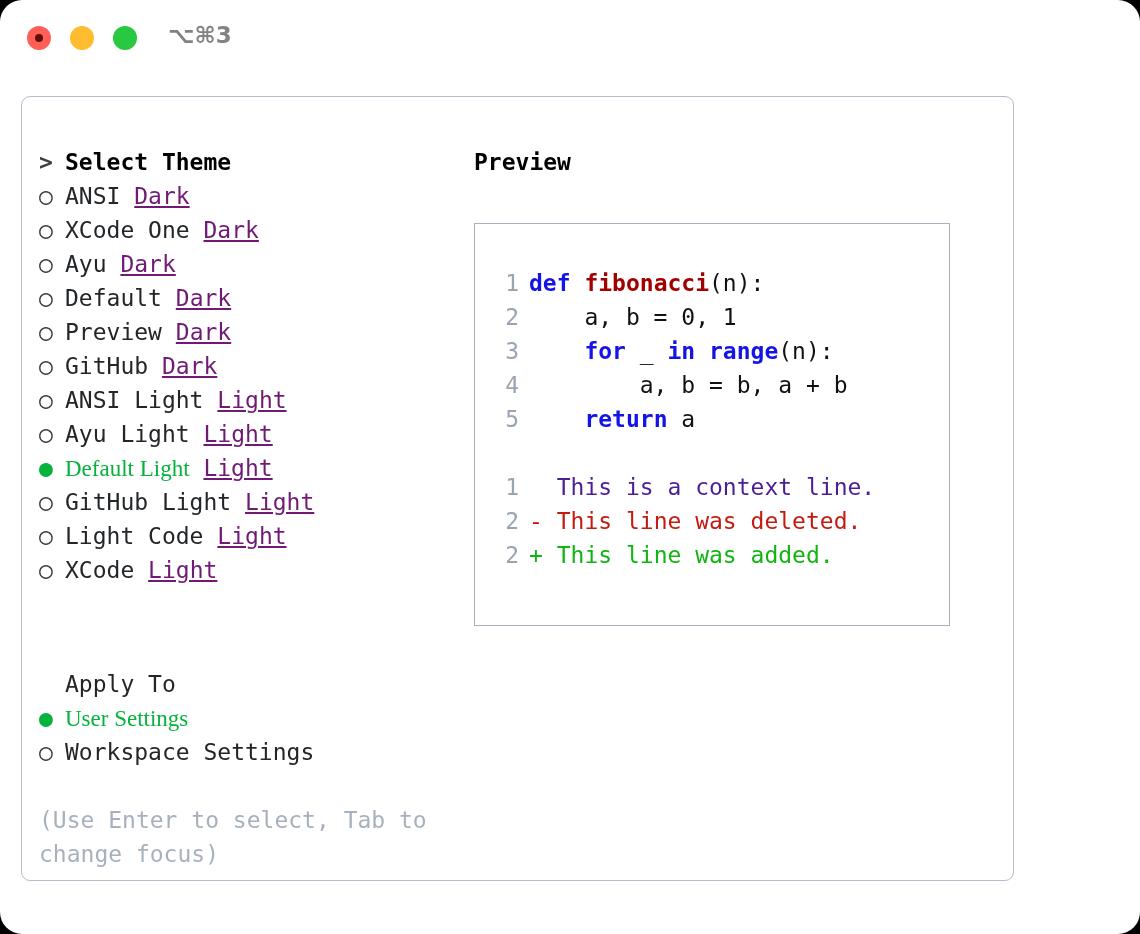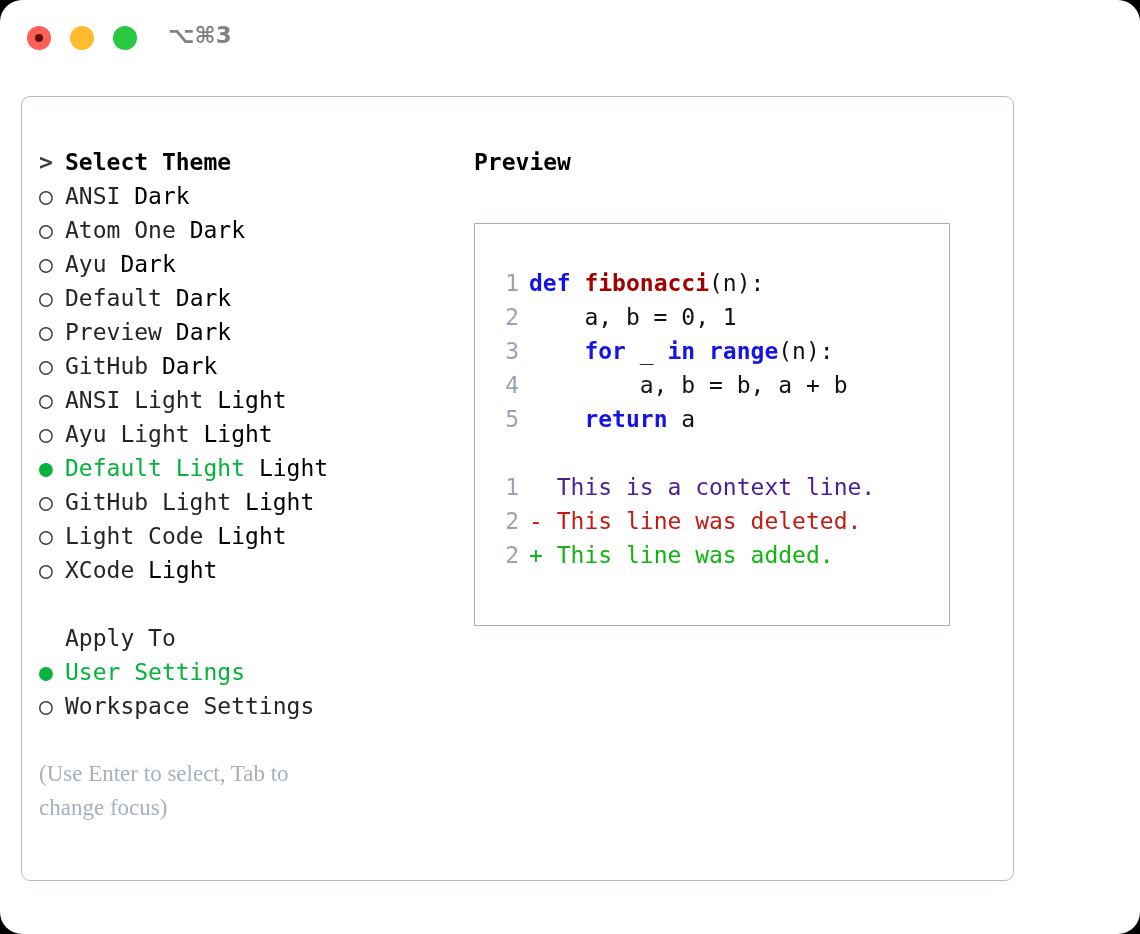--- a/index.html
+++ b/index.html
@@ -89,47 +89,47 @@
   }
   .marker {
     display: inline-block;
     width: 26px;
     flex: 0 0 26px;
     color: #3a3f45;
     font-size: 23px;
   }
   .marker.sel { color: #05b33c; }
   .row-label  { color: #232629; }
-  .row-label.sel { color: #05b33c; }
-  .row-tag    { color: #000000; }
+  .row-label.sel { color: #05b33c; font-family: Liberation Serif, serif; }
+  .row-tag    { color: #701a75; text-decoration: underline; }
 
   .header-row { font-weight: bold; }
   .header-row .row-label { color: #000000; }
 
   .section-title {
     display: flex;
     align-items: baseline;
     height: 34px;
     font-size: 23px;
     white-space: pre;
     color: #232629;
+    margin-top: 46px;
   }
   .section-title .marker { color: transparent; }
 
   .spacer-sm { height: 26px; }
   .spacer-md { height: 34px; }
 
   #hint {
     margin-top: 4px;
     font-size: 23px;
     line-height: 34px;
     color: #a7b1bd;
     width: 420px;
     white-space: pre-wrap;
-    font-family: Liberation Serif, serif;
   }
 
   
   #right-col {
     position: absolute;
     left: 452px;
     top: 52px;
     width: 500px;
   }
   #preview-title {
@@ -192,21 +192,21 @@
 
       <div class="row">
         <span class="marker">○</span>
         <span class="row-label">ANSI</span>
         <span>&nbsp;</span>
         <span class="row-tag">Dark</span>
       </div>
 
       <div class="row">
         <span class="marker">○</span>
-        <span class="row-label">Atom One</span>
+        <span class="row-label">XCode One</span>
         <span>&nbsp;</span>
         <span class="row-tag">Dark</span>
       </div>
 
       <div class="row">
         <span class="marker">○</span>
         <span class="row-label">Ayu</span>
         <span>&nbsp;</span>
         <span class="row-tag">Dark</span>
       </div>

